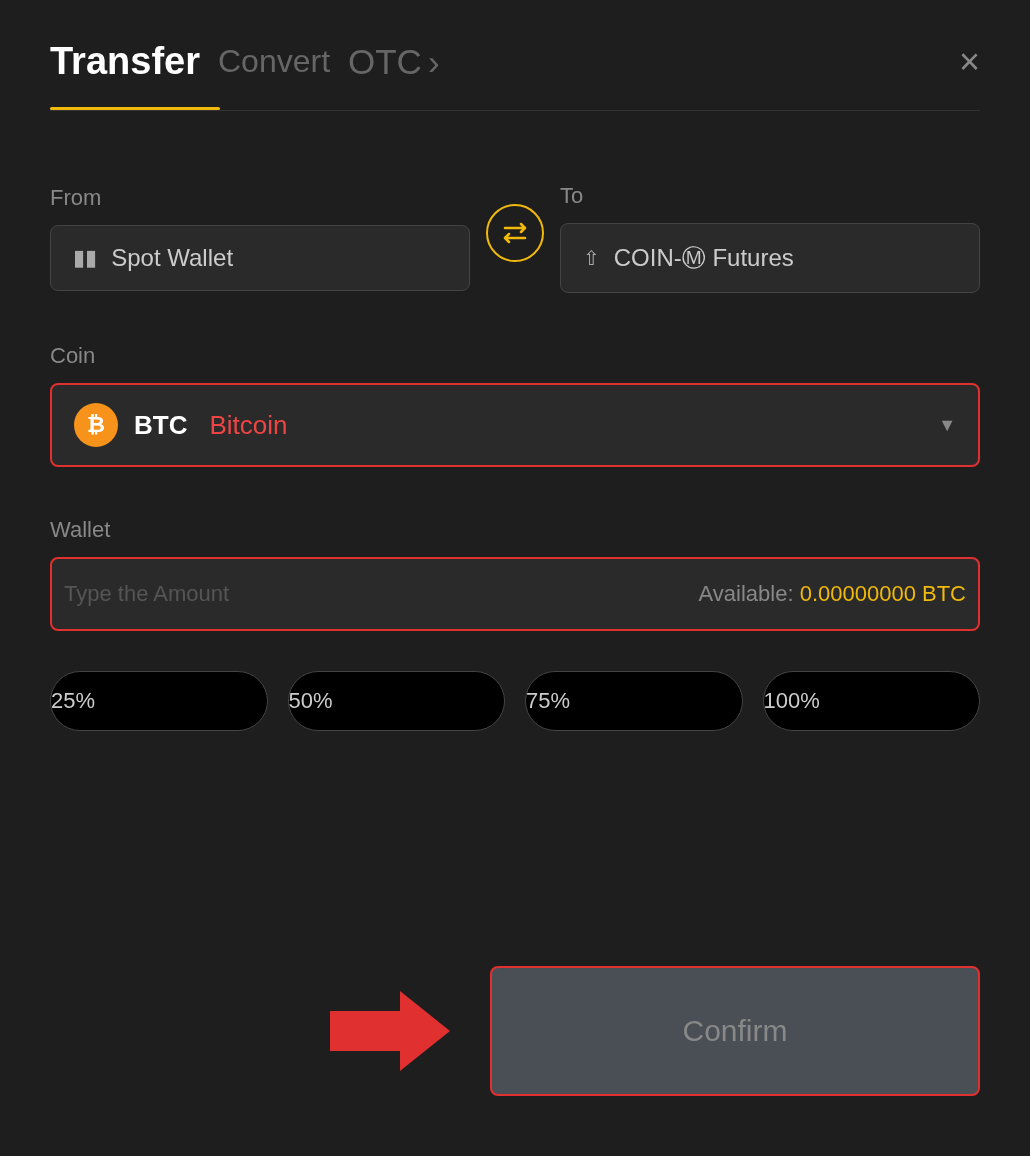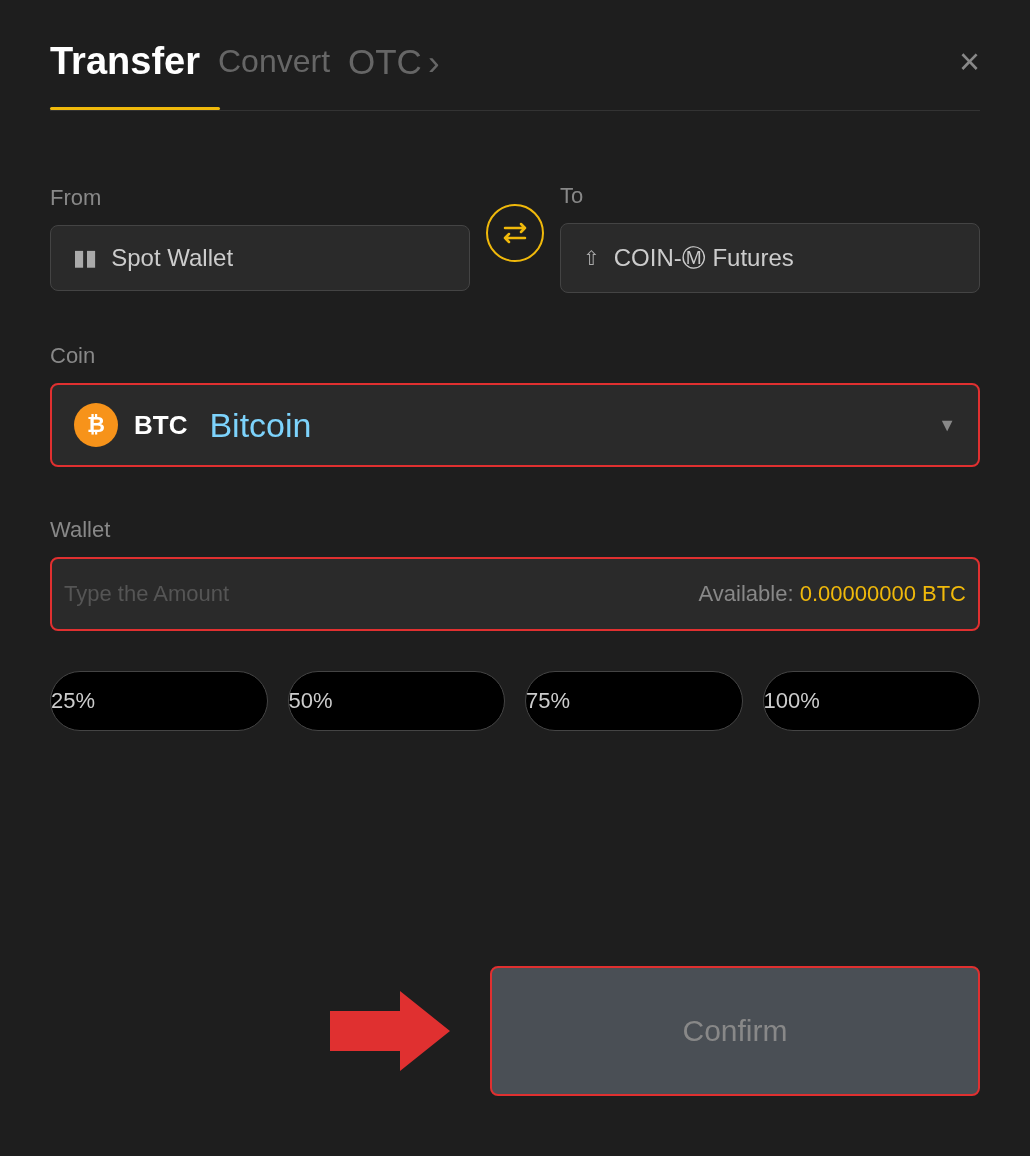--- a/index.html
+++ b/index.html
@@ -178,23 +178,23 @@
       font-size: 22px;
     }
 
     .coin-name {
       font-size: 26px;
       font-weight: 700;
       color: #fff;
     }
 
     .coin-full-name {
-      font-size: 34px;
+      font-size: 26px;
       font-weight: 400;
-      color: #7dd3fc;
+      color: #ef4444;
       margin-left: 6px;
     }
 
     .dropdown-arrow {
       margin-left: auto;
       color: #888;
       font-size: 18px;
     }
 
     

